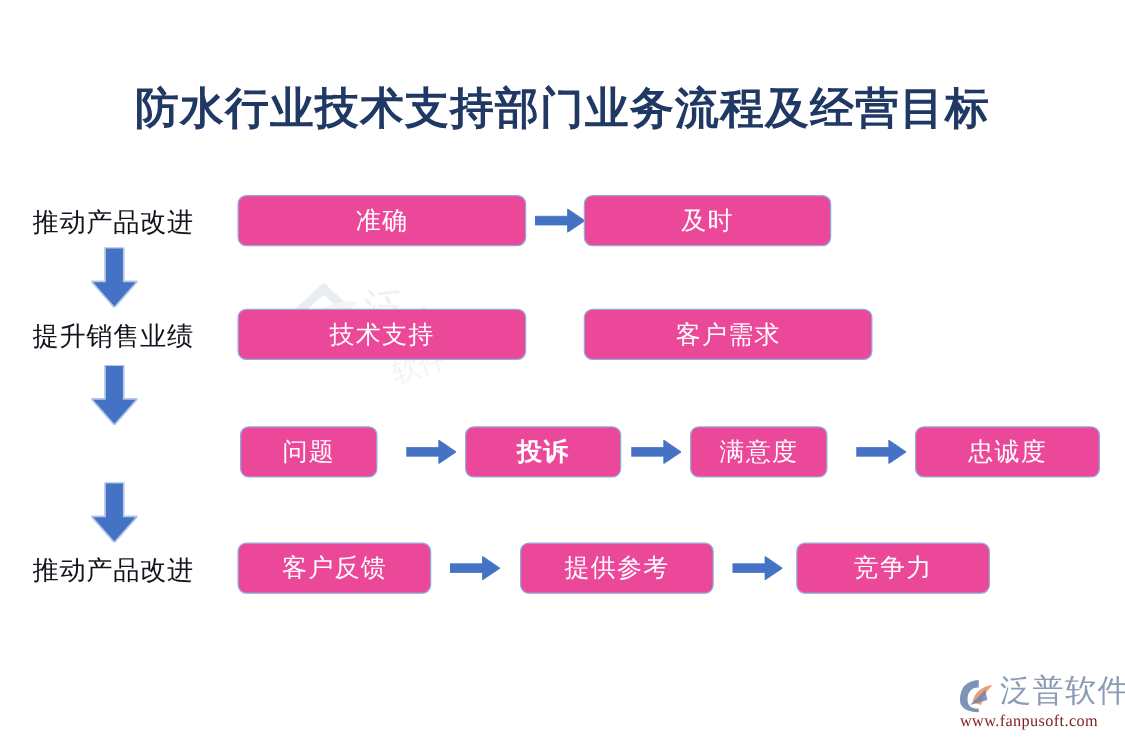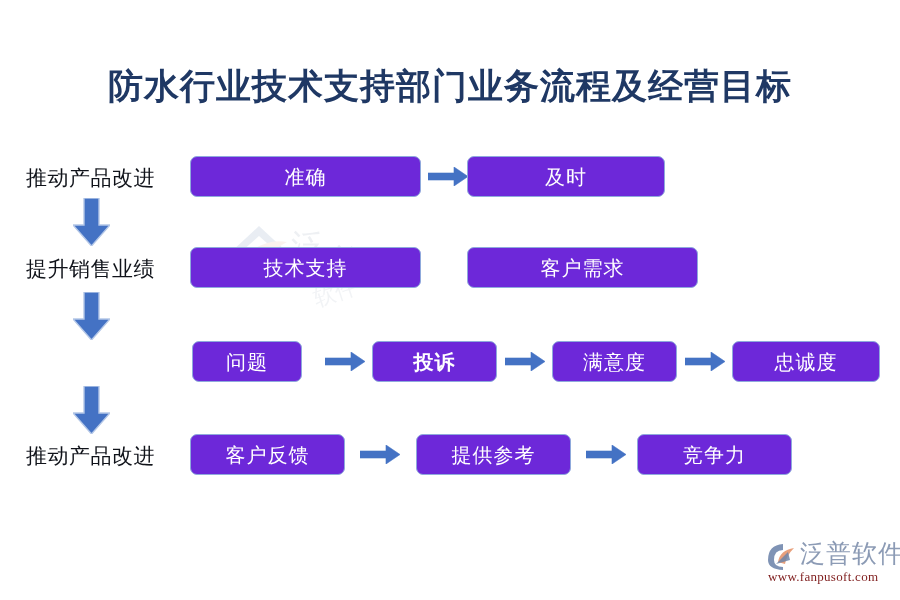--- a/index.html
+++ b/index.html
@@ -71,21 +71,21 @@
     white-space: nowrap;
     font-family: "Liberation Serif", "DejaVu Serif", serif;
   }
 
   .node {
     position: absolute;
     top: 0;
     height: 41px;
     line-height: 41px;
     box-sizing: border-box;
-    background: #6d28d9;
+    background: #ec4899;
     border: 1.4px solid #8faadc;
     border-radius: 7px;
     color: #ffffff;
     font-size: 20px;
     text-align: center;
     letter-spacing: 1px;
     white-space: nowrap;
     font-family: "Liberation Serif", "DejaVu Serif", serif;
   }
 
@@ -201,21 +201,21 @@
       <svg width="40" height="19" viewBox="0 0 40 19">
         <path d="M0 6 L26 6 L26 0 L40 9.5 L26 19 L26 13 L0 13 Z" fill="#4472c4" stroke="#4472c4" stroke-width="0.6"></path>
       </svg>
     </div>
     <div class="node" style="left:372px; width:125px;font-weight:bold;">投诉</div>
     <div class="arrow-right" style="left:505px;">
       <svg width="40" height="19" viewBox="0 0 40 19">
         <path d="M0 6 L26 6 L26 0 L40 9.5 L26 19 L26 13 L0 13 Z" fill="#4472c4" stroke="#4472c4" stroke-width="0.6"></path>
       </svg>
     </div>
-    <div class="node" style="left:552px; width:125px;text-align:center;">满意度</div>
+    <div class="node" style="left:552px; width:110px;text-align:center;">满意度</div>
     <div class="arrow-right" style="left:685px;">
       <svg width="40" height="19" viewBox="0 0 40 19">
         <path d="M0 6 L26 6 L26 0 L40 9.5 L26 19 L26 13 L0 13 Z" fill="#4472c4" stroke="#4472c4" stroke-width="0.6"></path>
       </svg>
     </div>
     <div class="node" style="left:732px; width:148px;">忠诚度</div>
   </div>
 
   <div class="arrow-down" style="top:386px;">
     <svg width="37" height="48" viewBox="0 0 37 48">

